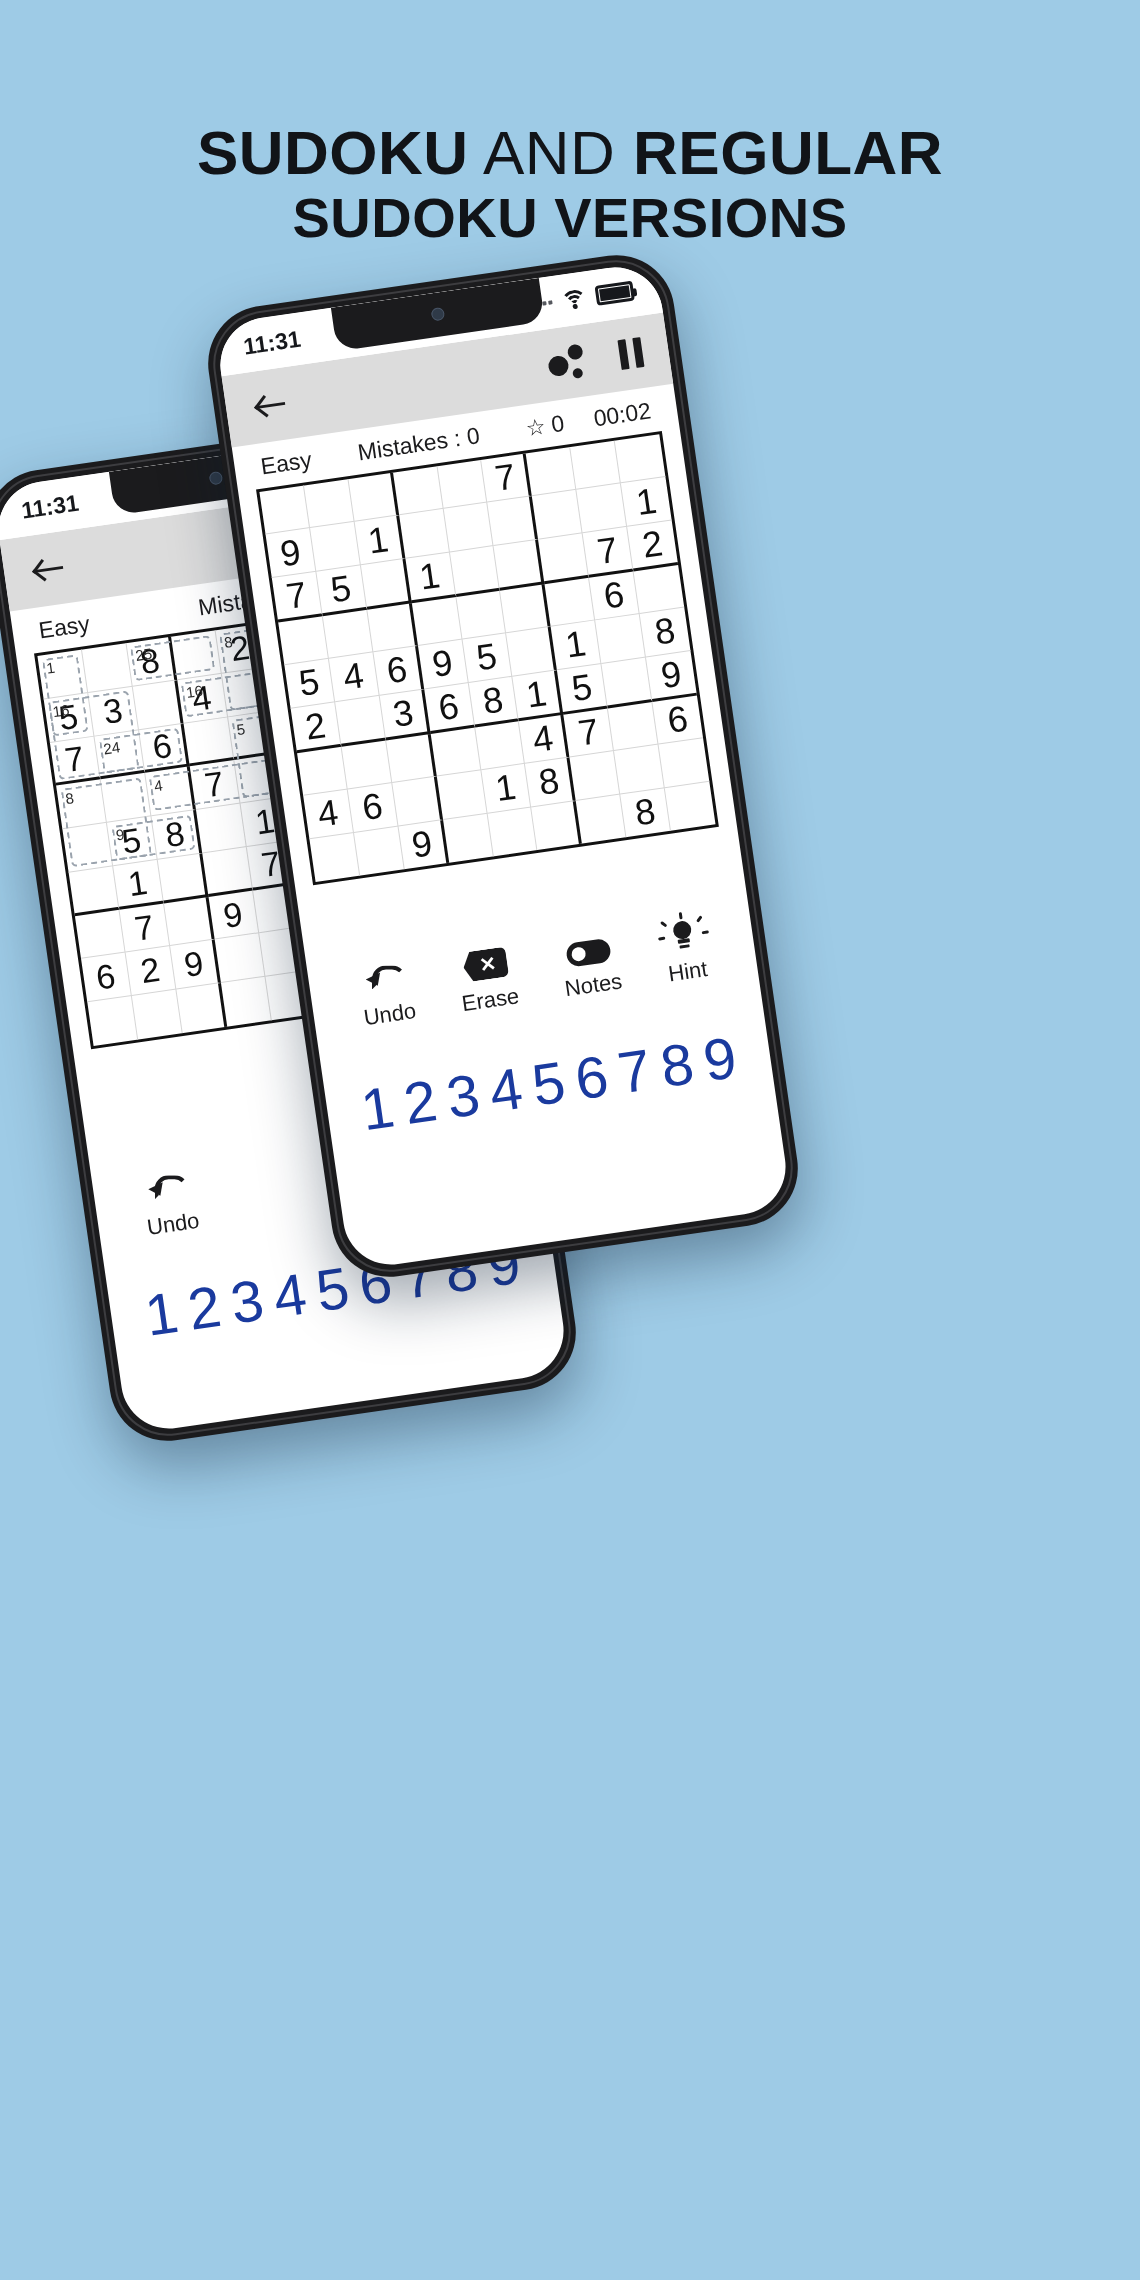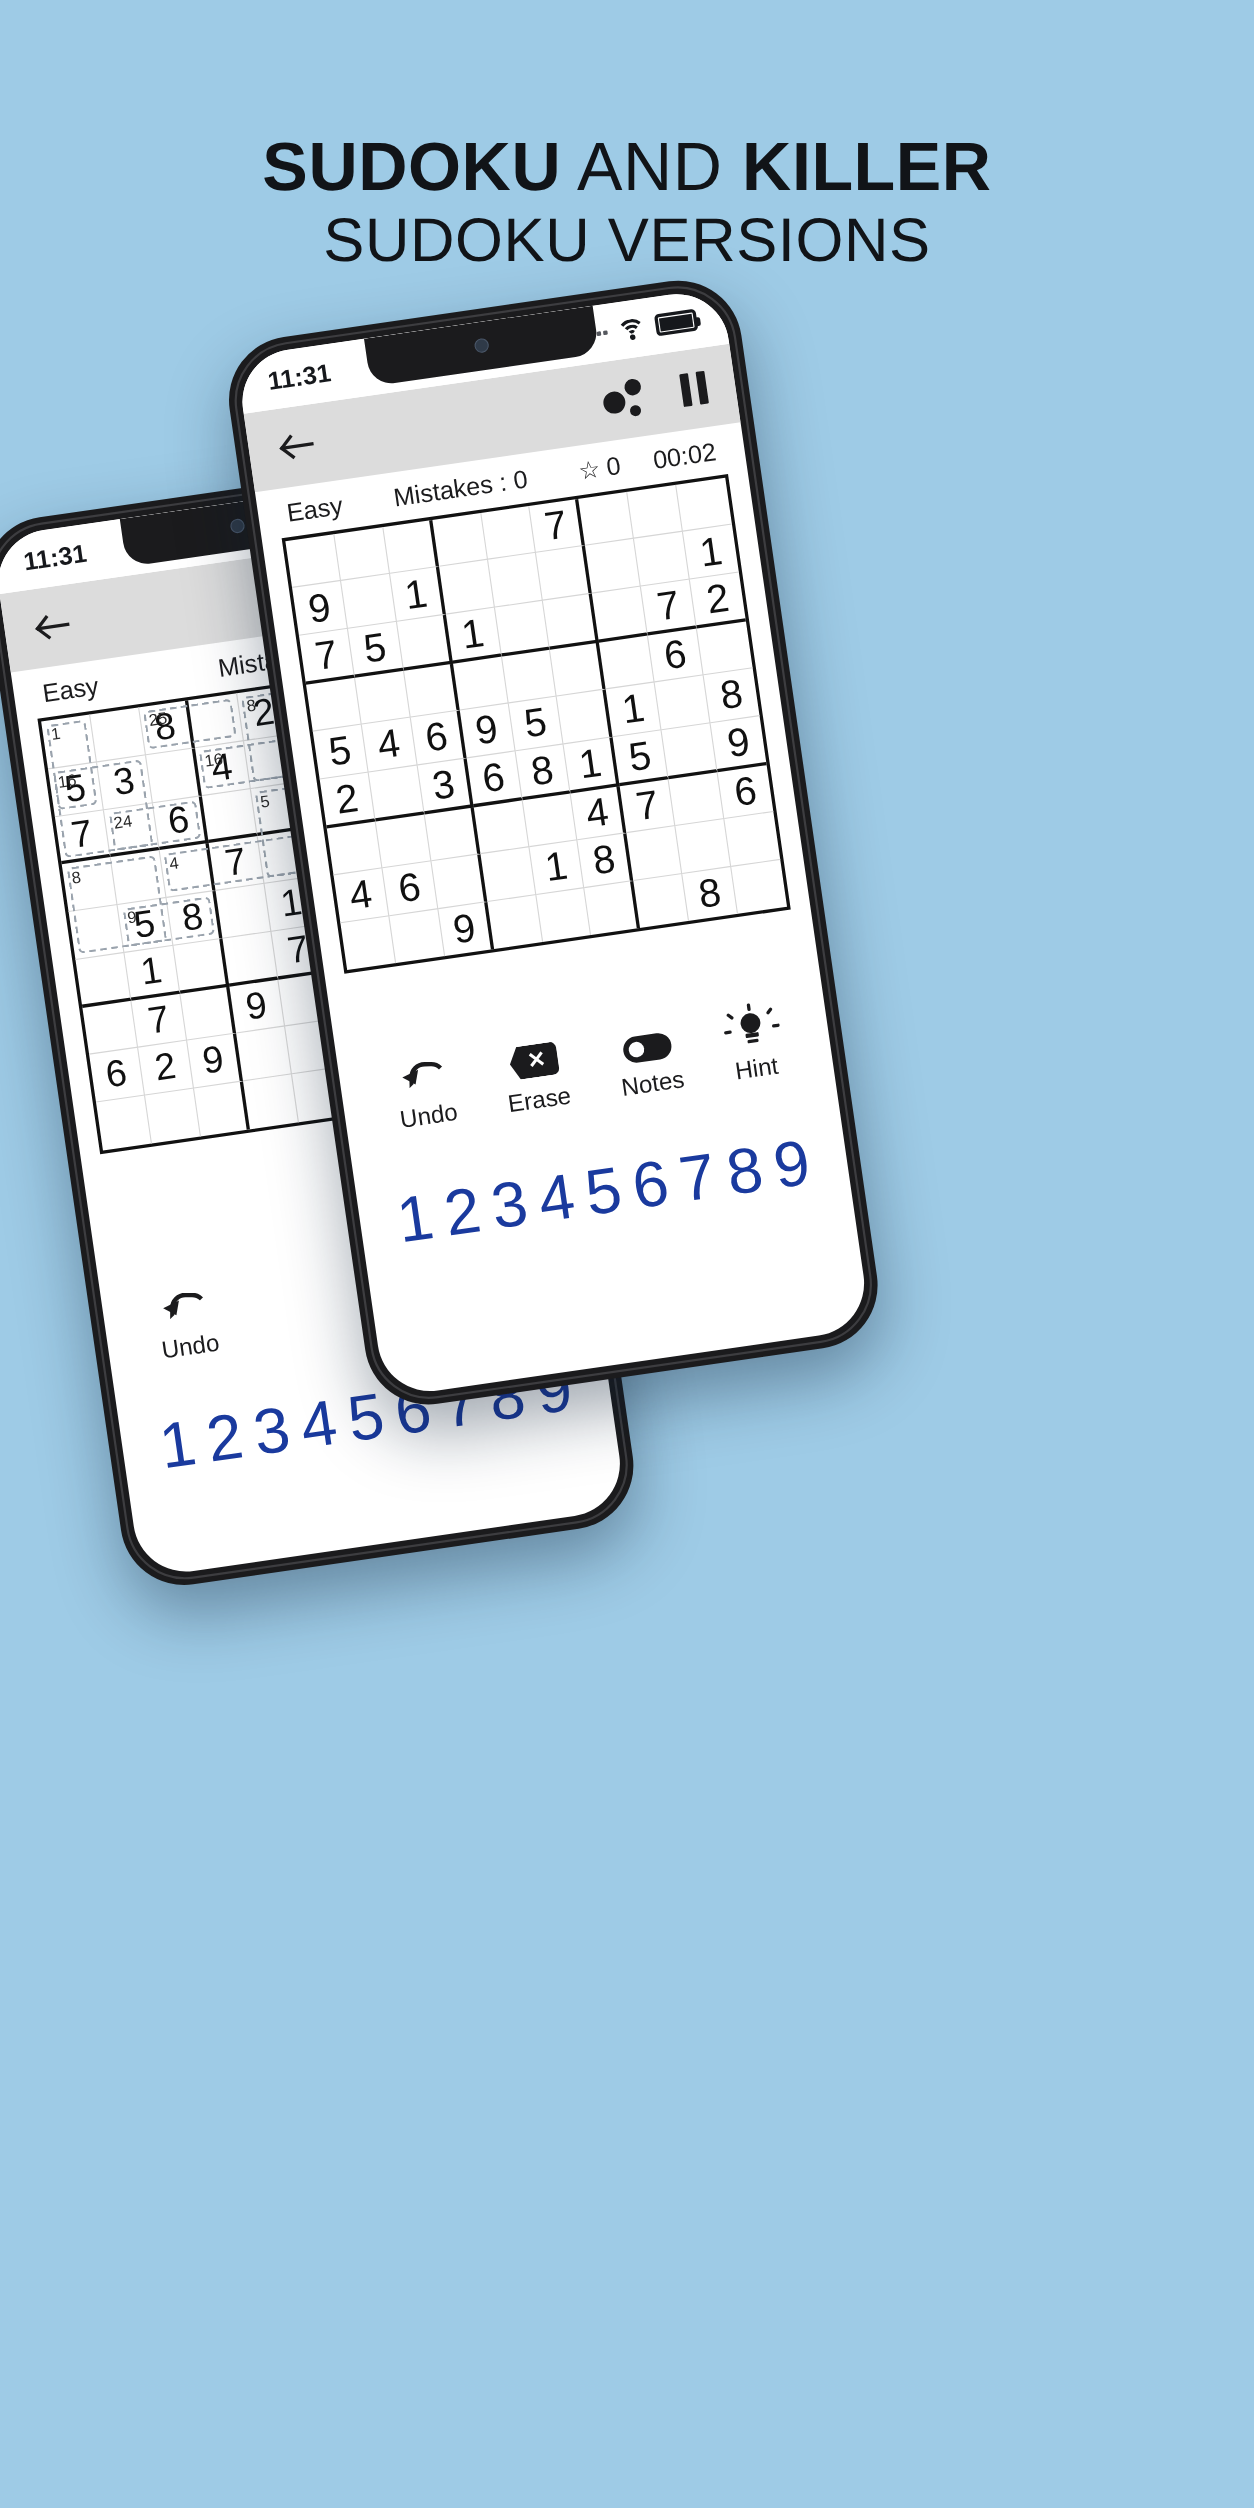--- a/index.html
+++ b/index.html
@@ -17,21 +17,21 @@
 
   
   .headline {
     position: absolute;
     top: 118px; left: 0; width: 1140px;
     text-align: center;
     color: #111418;
     line-height: 1.12;
   }
   .headline .l1 { font-size: 62px; letter-spacing: 0.5px; white-space: nowrap; }
-  .headline .l2 { font-size: 56px; letter-spacing: 0.5px; font-weight: 400; white-space: nowrap; }
+  .headline .l2 { font-size: 56px; letter-spacing: 0.5px; font-weight: 700; white-space: nowrap; }
   .hl-bold { font-weight: 700; }
   .hl-light { font-weight: 400; }
 
   
   .phone {
     position: absolute;
     background: #1b1b1d;
     border-radius: 58px;
     box-shadow: 0 26px 60px rgba(10,30,50,0.38);
     padding: 12px;
@@ -281,21 +281,21 @@
   #phone-back .cell { font-size: 34px; }
   #phone-back .tools { margin-top: 130px; justify-content: flex-start; padding-left: 48px; }
   #phone-back .numpad { margin-top: 40px; }
 </style>
 </head>
 <body>
 
 <div id="stage">
 
   <div class="headline">
-    <div class="l1"><span class="hl-bold">SUDOKU</span><span class="hl-light"> AND </span><span class="hl-bold">KILLER</span></div>
+    <div class="l1"><span class="hl-bold">SUDOKU</span><span class="hl-light"> AND </span><span class="hl-bold">REGULAR</span></div>
     <div class="l2">SUDOKU VERSIONS</div>
   </div>
 
   <div class="phone" id="phone-back">
     <div class="screen">
       <div class="notch">
           <span class="cam"></span>
         </div>
 
       <div class="statusbar">

